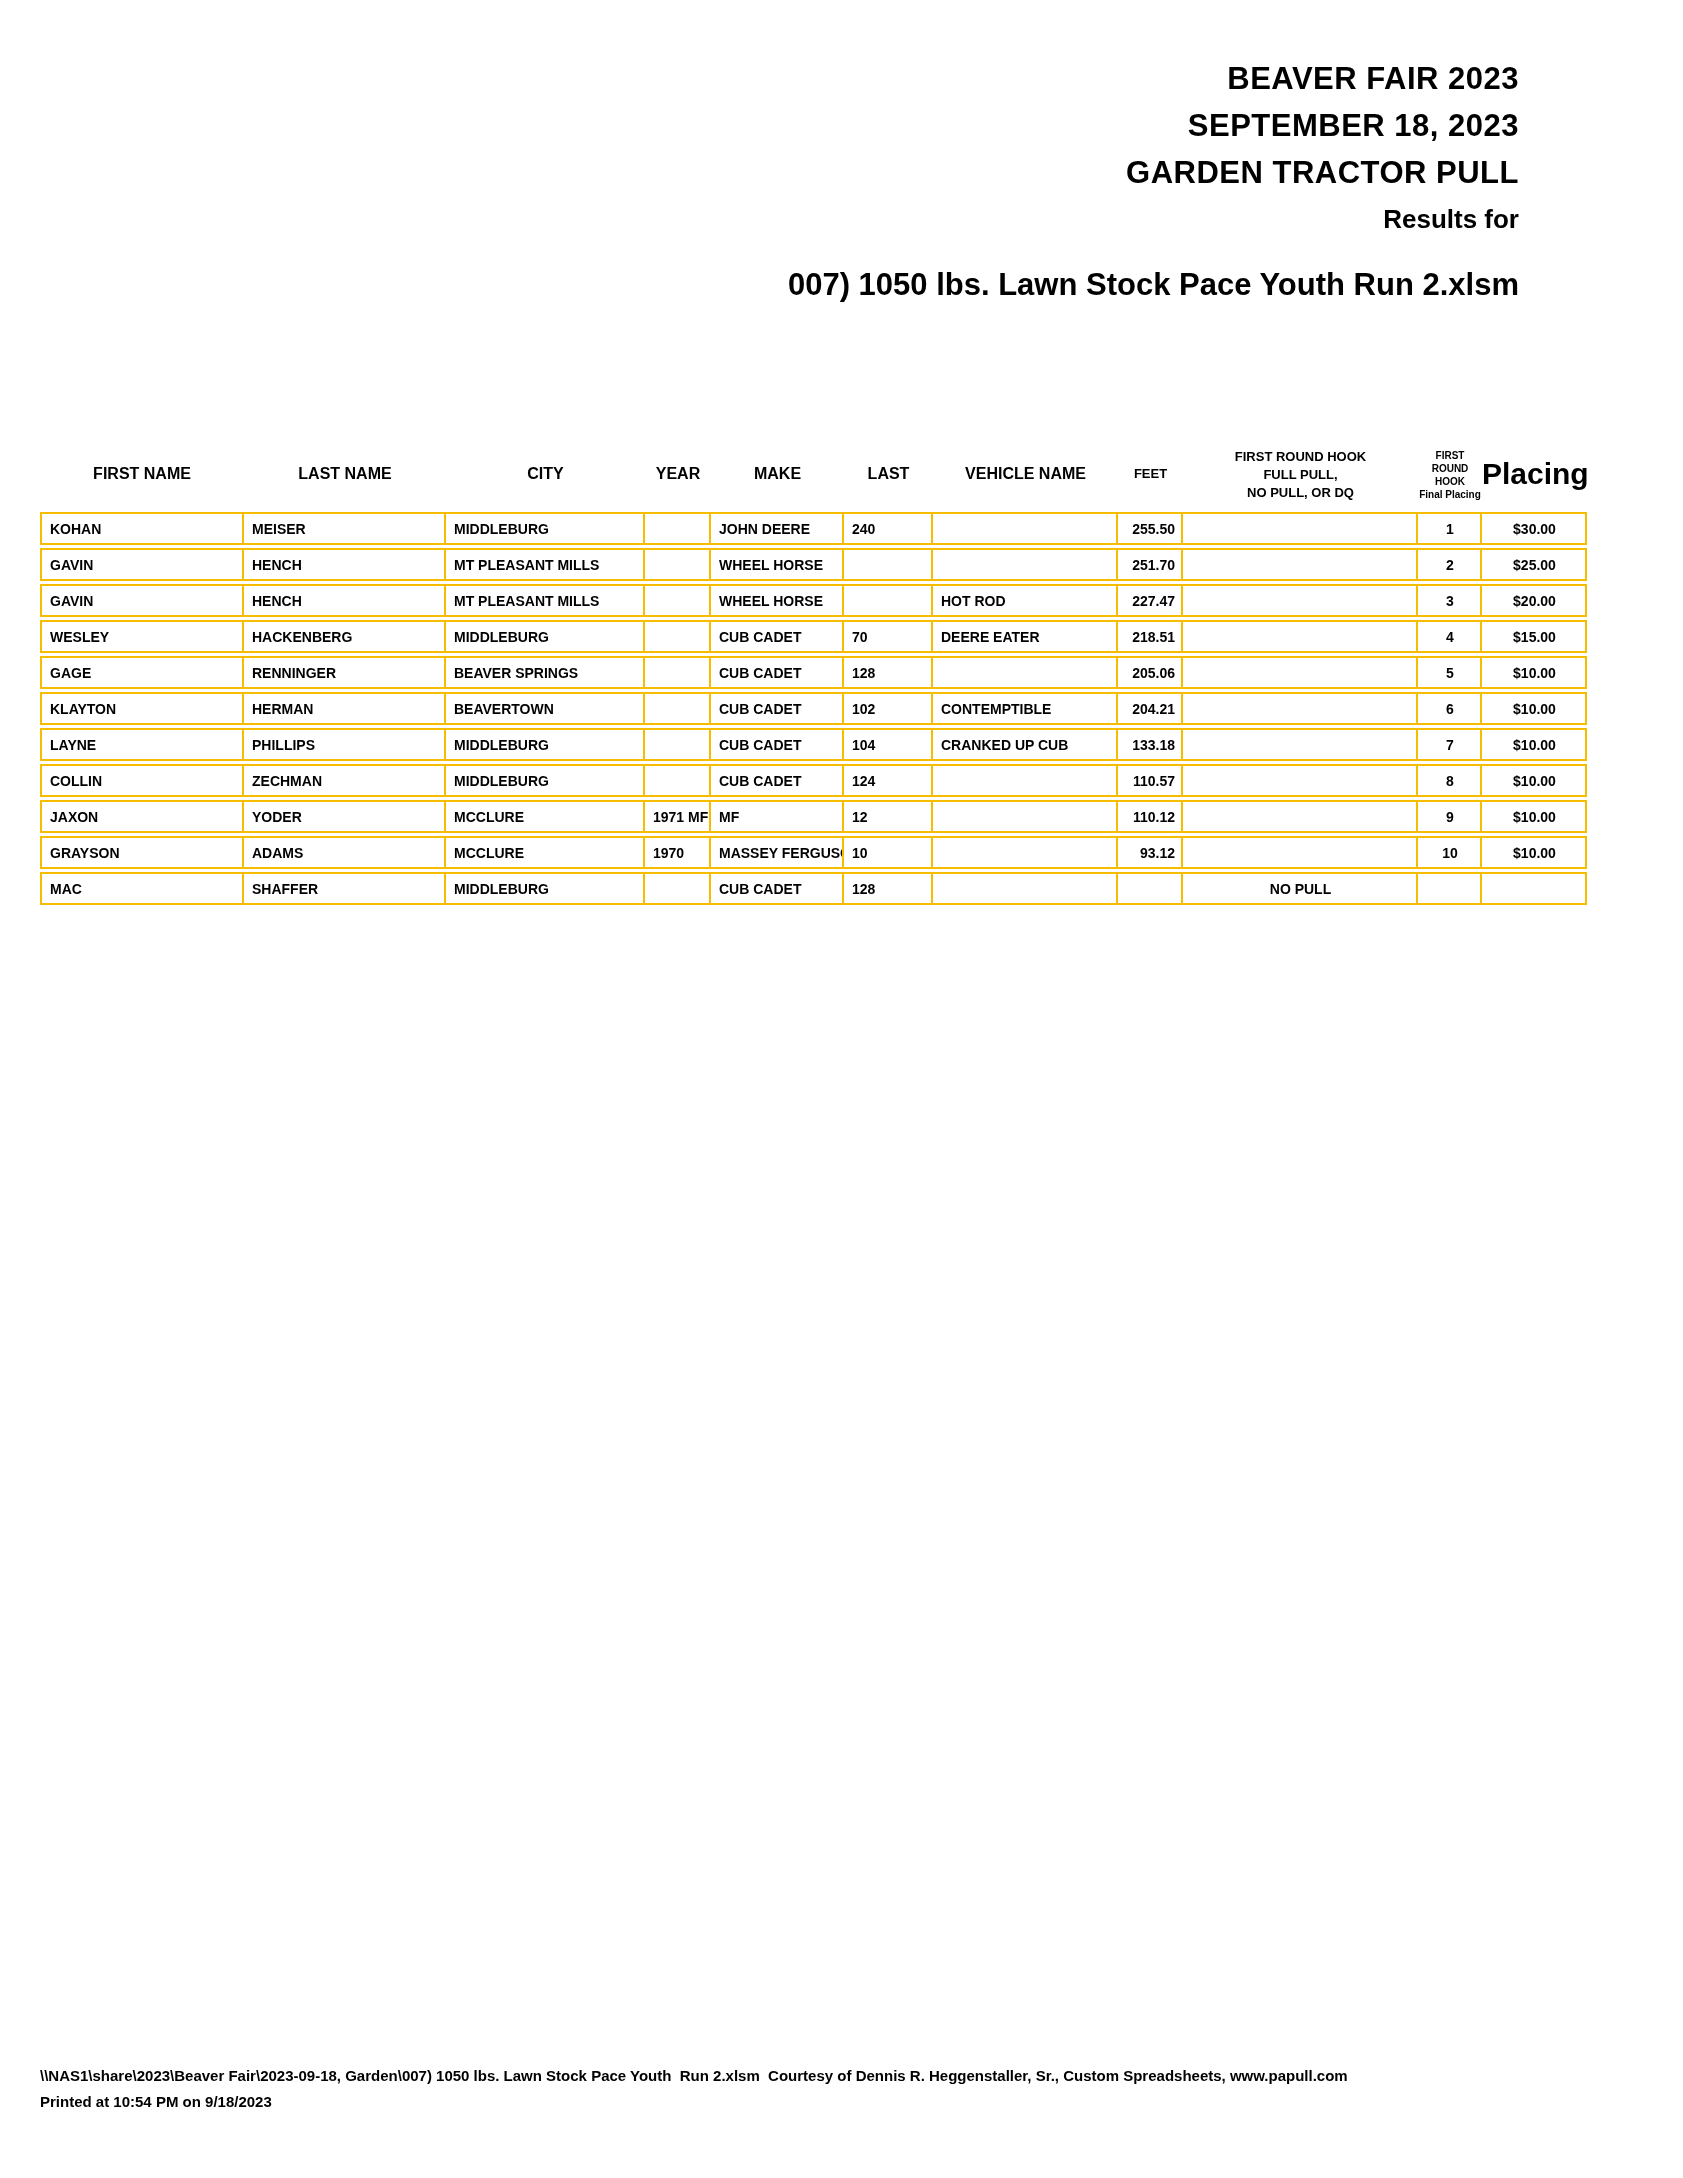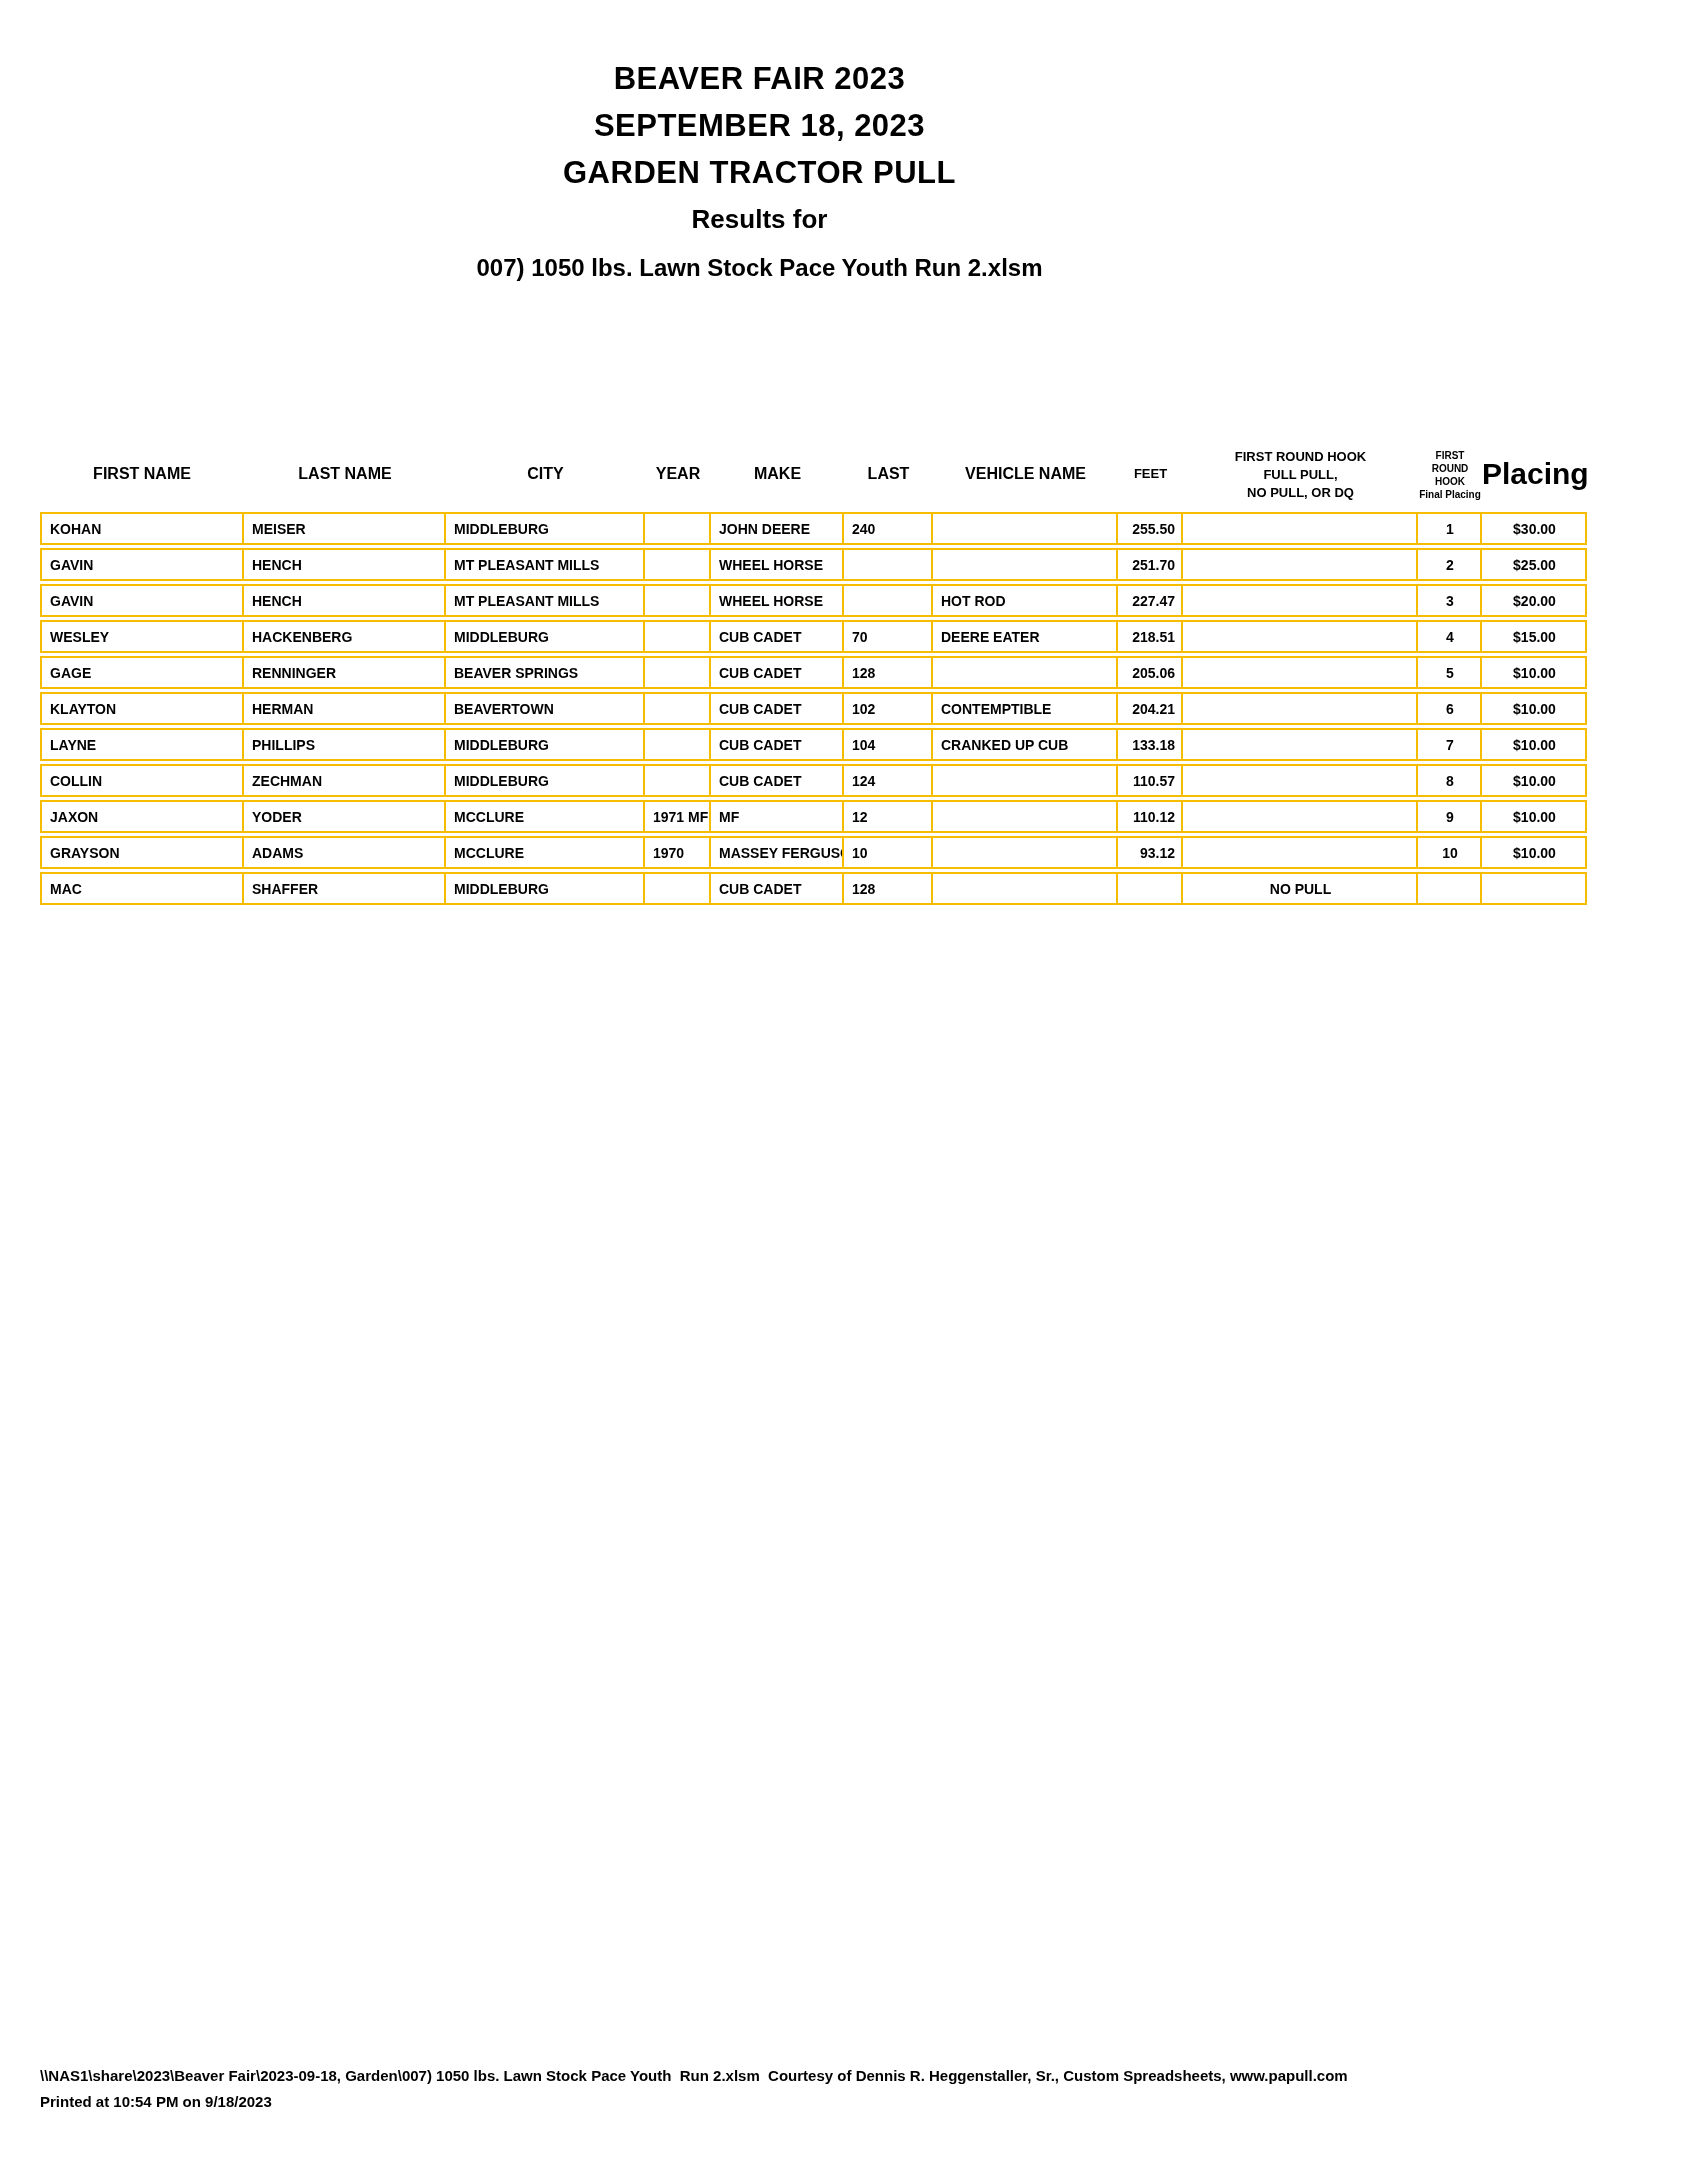--- a/index.html
+++ b/index.html
@@ -9,26 +9,26 @@
     background:#ffffff;
     font-family:"Liberation Sans", sans-serif;
     font-weight:bold;
     color:#000;
     position:relative;
   }
 
   
   .title-block {
     position:absolute; top:55px; left:0; width:1519px;
-    text-align:center;
+    text-align:right;
   }
   .title-line { line-height:47px; }
   .t-big   { font-size:31px; letter-spacing:0.5px; }
   .t-mid   { font-size:26px; }
-  .t-file  { font-size:24px; margin-top:1px; }
+  .t-file  { font-size:31px; margin-top:18px; }
 
   
   .col-header-row {
     position:absolute; top:442px; left:40px; width:1547px; height:65px;
     display:grid;
     grid-template-columns:204px 202px 199px 66px 133px 89px 185px 65px 235px 64px 105px;
     align-items:center;
   }
   .col-h {
     text-align:center;

